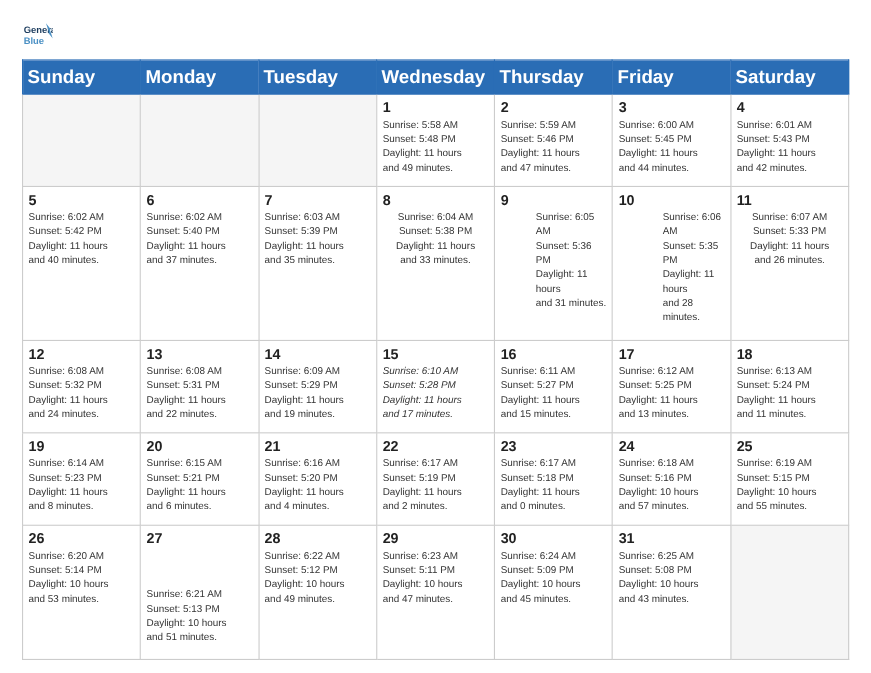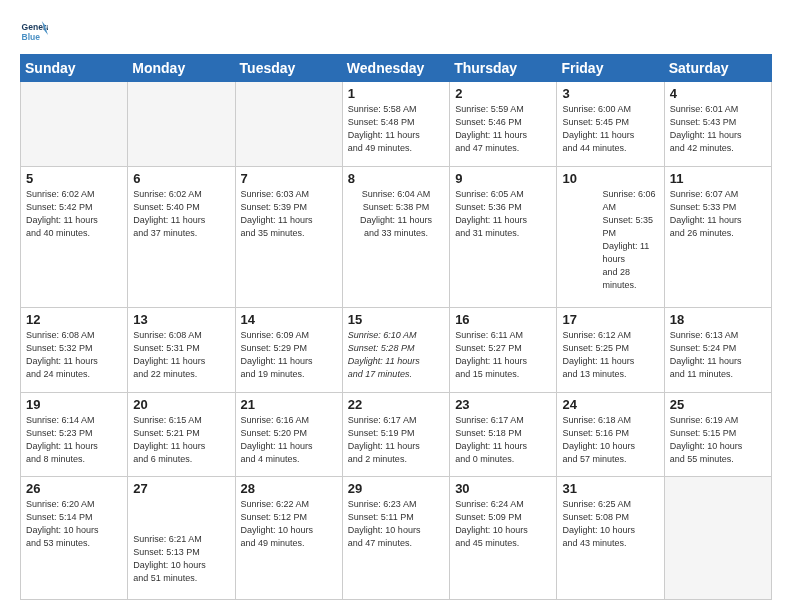--- a/index.html
+++ b/index.html
@@ -48,21 +48,21 @@
     }
     .calendar-table {
       width: 100%;
       border-collapse: collapse;
       flex: 1;
       table-layout: fixed;
     }
     .calendar-table th {
       background-color: #2a6db5;
       color: #fff;
-      font-size: 14px;
+      font-size: 17px;
       font-weight: bold;
       padding: 5px 4px;
       text-align: left;
       border: 1px solid #2a6db5;
     }
     .calendar-table td {
       border: 1px solid #ccc;
       vertical-align: top;
       padding: 4px 5px;
       font-size: 9.5px;
@@ -173,35 +173,35 @@
           </td>
           <td>
             <div class="day-number">8</div>
             <div class="day-info" style="white-space: pre-line; text-align: center;">Sunrise: 6:04 AM
 Sunset: 5:38 PM
 Daylight: 11 hours
 and 33 minutes.</div>
           </td>
           <td>
             <div class="day-number">9</div>
-            <div class="day-info" style="white-space: pre-line;">Sunrise: 6:05 AM
+            <div class="day-info" style="white-space: pre-line; margin-left: 32px;">Sunrise: 6:05 AM
 Sunset: 5:36 PM
 Daylight: 11 hours
 and 31 minutes.</div>
           </td>
           <td>
             <div class="day-number">10</div>
             <div class="day-info" style="white-space: pre-line; margin-left: 40px;">Sunrise: 6:06 AM
 Sunset: 5:35 PM
 Daylight: 11 hours
 and 28 minutes.</div>
           </td>
           <td>
             <div class="day-number">11</div>
-            <div class="day-info" style="white-space: pre-line;">Sunrise: 6:07 AM
+            <div class="day-info" style="white-space: pre-line; text-align: center;">Sunrise: 6:07 AM
 Sunset: 5:33 PM
 Daylight: 11 hours
 and 26 minutes.</div>
           </td>
         </tr>
         <tr>
           <td>
             <div class="day-number">12</div>
             <div class="day-info" style="white-space: pre-line;">Sunrise: 6:08 AM
 Sunset: 5:32 PM

